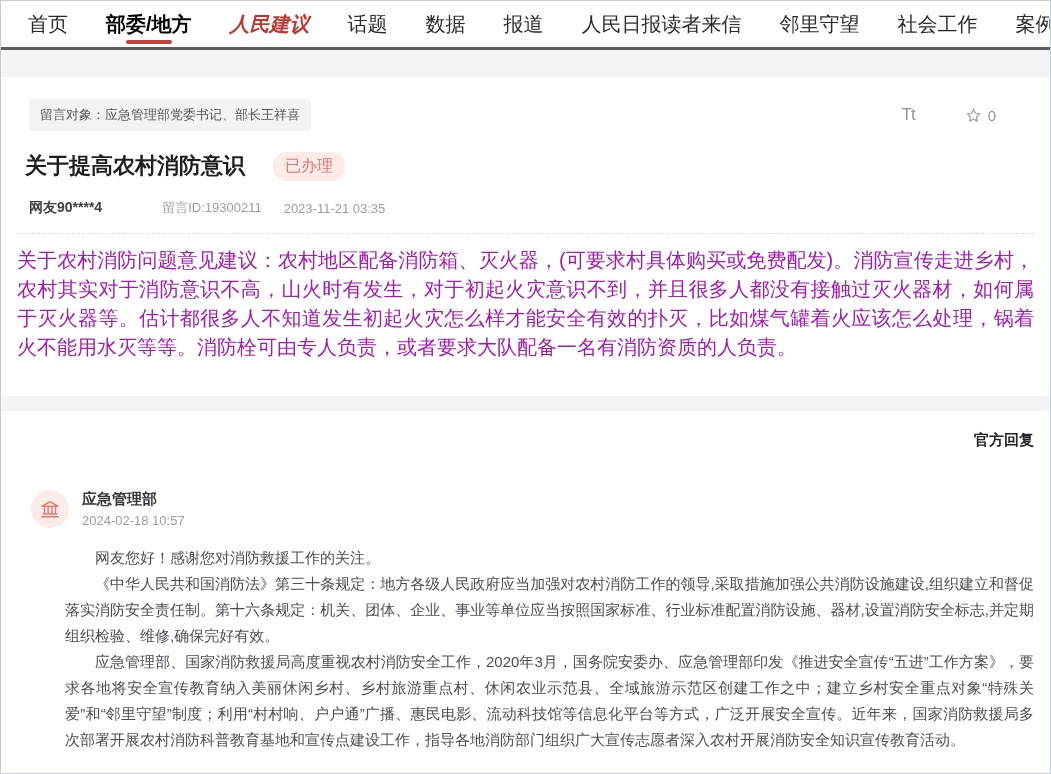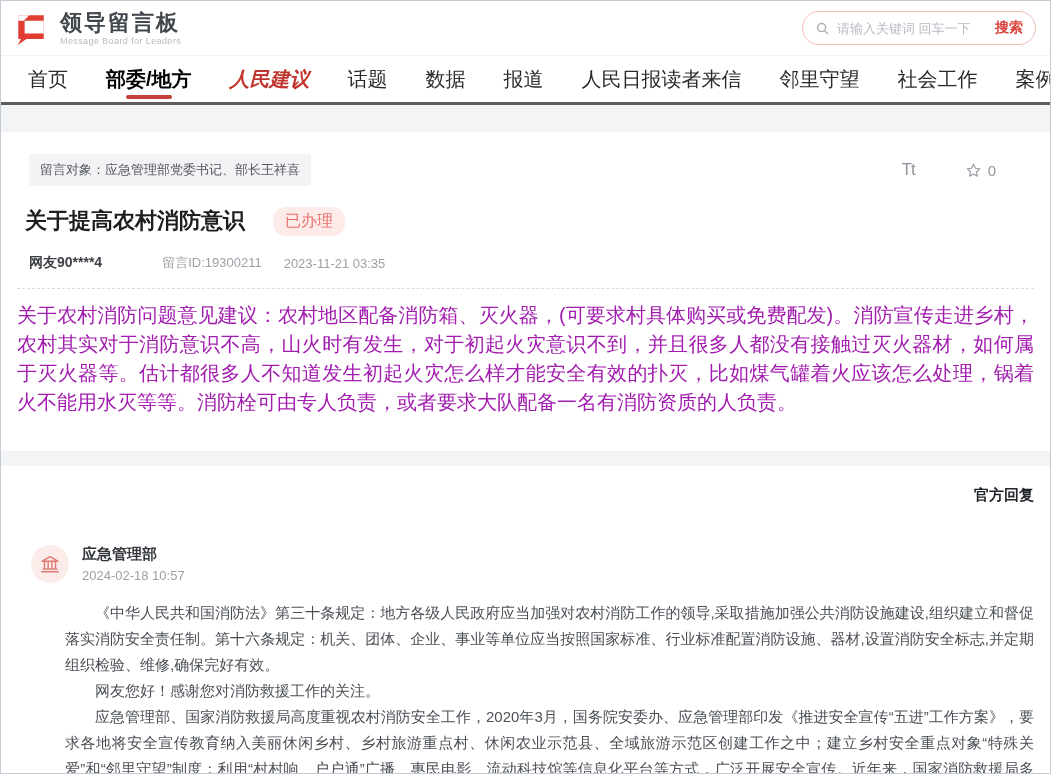--- a/index.html
+++ b/index.html
@@ -69,42 +69,20 @@
   .time { font-size:13px; color:#9aa0a6; margin-top:4px; }
   .reply-body { margin-top:17px; padding-left:48px; font-size:15px; color:#4a4f55;
                 line-height:26px; text-align:justify; }
   .reply-body p { text-indent:2em; }
 </style>
 </head>
 <body>
 
 <div class="page">
 
-  <header class="topbar">
-    <div class="logo">
-      <svg class="logo-icon" viewBox="0 0 44 44">
-        <path d="M8 8 L36 8 L36 34 L17 34 L7 41 L11 34 L8 34 Z" fill="#e23d33"></path>
-        <path d="M15 14 L36 14 L36 28 L15 28 Z" fill="#ffffff"></path>
-        <path d="M8 8 L20 8 L14 14 L8 14 Z" fill="#ffffff"></path>
-      </svg>
-      <div class="logo-text">
-        <div class="logo-title">领导留言板</div>
-        <div class="logo-sub">Message Board for Leaders</div>
-      </div>
-    </div>
-
-    <div class="search">
-      <svg width="15" height="15" viewBox="0 0 24 24" fill="none" stroke="#a9afb5" stroke-width="2.2">
-        <circle cx="10.5" cy="10.5" r="6.5"></circle>
-          <line x1="15.5" y1="15.5" x2="21" y2="21"></line>
-      </svg>
-      <input placeholder="请输入关键词 回车一下" style="">
-      <button class="search-btn">搜索</button>
-    </div>
-  </header>
 
   <nav class="nav">
     <a class="nav-item">首页</a>
     <a class="nav-item active">部委/地方</a>
     <a class="nav-item brand">人民建议</a>
     <a class="nav-item">话题</a>
     <a class="nav-item">数据</a>
     <a class="nav-item">报道</a>
     <a class="nav-item">人民日报读者来信</a>
     <a class="nav-item">邻里守望</a>
@@ -160,21 +138,21 @@
             <line x1="3" y1="20.5" x2="21" y2="20.5"></line>
           </svg>
         </div>
         <div>
           <div class="agency">应急管理部</div>
           <div class="time">2024-02-18 10:57</div>
         </div>
       </div>
 
       <div class="reply-body">
+        <p>网友您好！感谢您对消防救援工作的关注。</p>
         <p>《中华人民共和国消防法》第三十条规定：地方各级人民政府应当加强对农村消防工作的领导,采取措施加强公共消防设施建设,组织建立和督促落实消防安全责任制。第十六条规定：机关、团体、企业、事业等单位应当按照国家标准、行业标准配置消防设施、器材,设置消防安全标志,并定期组织检验、维修,确保完好有效。</p>
-        <p>网友您好！感谢您对消防救援工作的关注。</p>
         <p>应急管理部、国家消防救援局高度重视农村消防安全工作，2020年3月，国务院安委办、应急管理部印发《推进安全宣传“五进”工作方案》，要求各地将安全宣传教育纳入美丽休闲乡村、乡村旅游重点村、休闲农业示范县、全域旅游示范区创建工作之中；建立乡村安全重点对象“特殊关爱”和“邻里守望”制度；利用“村村响、户户通”广播、惠民电影、流动科技馆等信息化平台等方式，广泛开展安全宣传。近年来，国家消防救援局多次部署开展农村消防科普教育基地和宣传点建设工作，指导各地消防部门组织广大宣传志愿者深入农村开展消防安全知识宣传教育活动。</p>
 
       </div>
     </section>
 
   </main>
 </div>
 
 </body></html>

